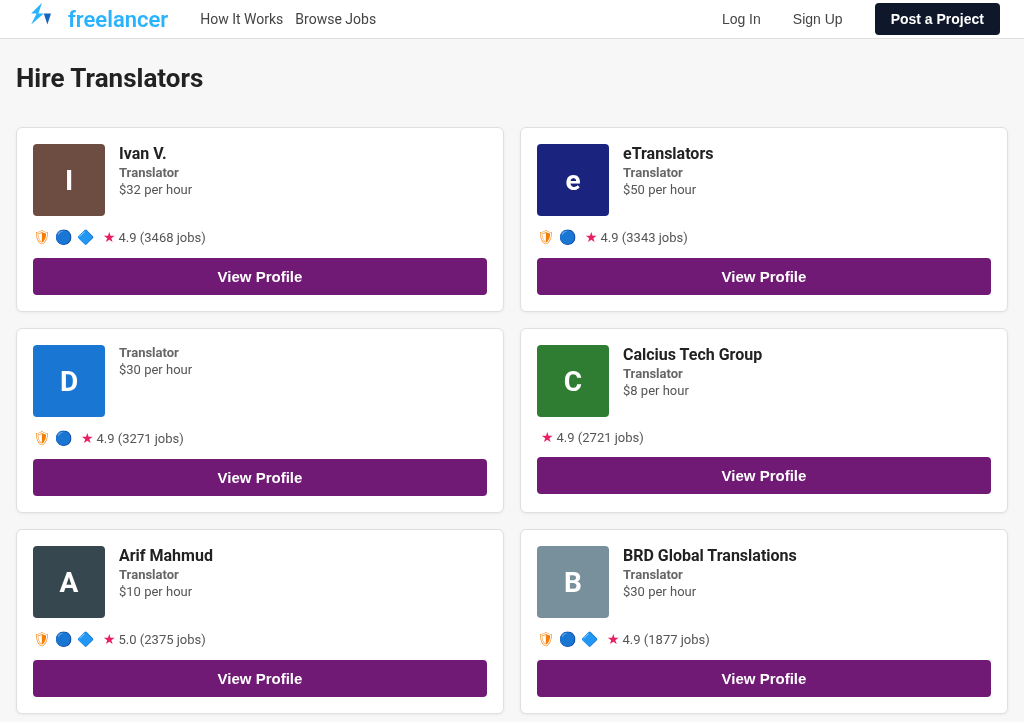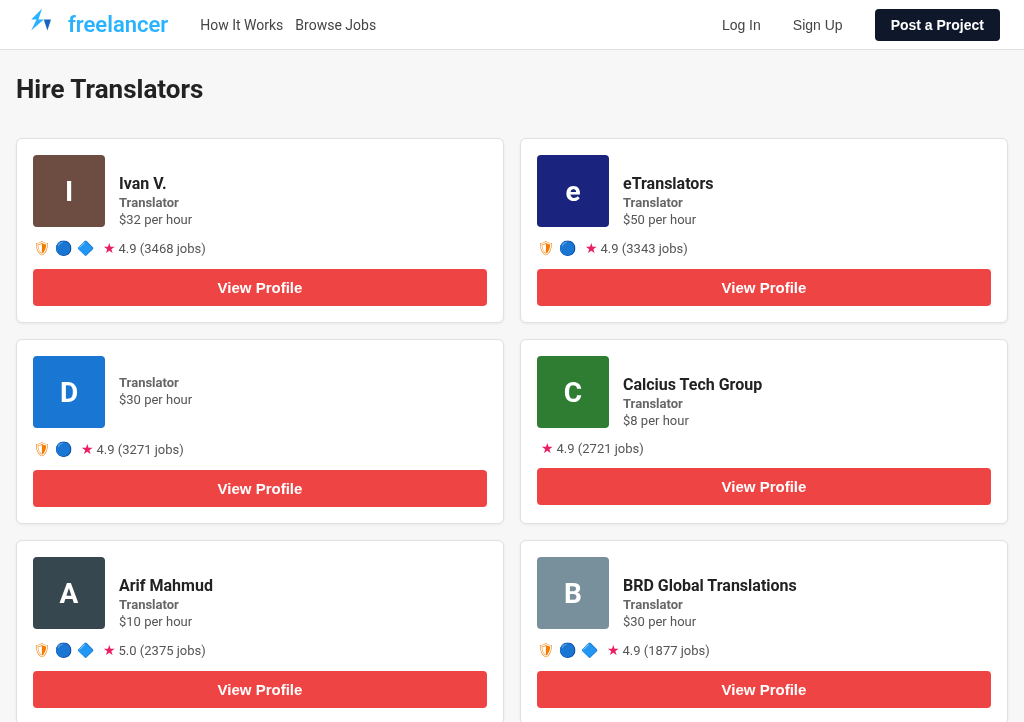--- a/index.html
+++ b/index.html
@@ -5,21 +5,21 @@
     * { box-sizing: border-box; margin: 0; padding: 0; }
     body { font-family: -apple-system, BlinkMacSystemFont, 'Segoe UI', Roboto, sans-serif; background: #f7f7f7; color: #333; }
 
     
     .header {
       background: #fff;
       border-bottom: 1px solid #e0e0e0;
       display: flex;
       align-items: center;
       padding: 0 24px;
-      height: 50px;
+      height: 39px;
       position: sticky;
       top: 0;
       z-index: 100;
     }
     .logo-area {
       display: flex;
       align-items: center;
       margin-right: 32px;
       text-decoration: none;
     }
@@ -114,21 +114,21 @@
       border-radius: 4px;
       background: #ccc;
       flex-shrink: 0;
       overflow: hidden;
       display: flex;
       align-items: center;
       justify-content: center;
       font-size: 28px;
       color: #fff;
     }
-    .card-info { flex: 1; margin-top: 19px; }
+    .card-info { flex: 1; }
     .freelancer-name {
       font-size: 16px;
       font-weight: 700;
       color: #222;
       margin-bottom: 2px;
     }
     .freelancer-role {
       font-size: 13px;
       color: #666;
       margin-bottom: 2px;
@@ -159,21 +159,21 @@
       display: flex;
       align-items: center;
       gap: 3px;
       font-size: 13px;
       color: #555;
       margin-left: 4px;
     }
     .star { color: #e91e63; font-size: 14px; }
     .btn-view-profile {
       width: 100%;
-      background: #ef4444;
+      background: #701a75;
       color: #fff;
       border: none;
       border-radius: 4px;
       padding: 10px;
       font-size: 15px;
       font-weight: 600;
       cursor: pointer;
       text-align: center;
     }
   </style>

